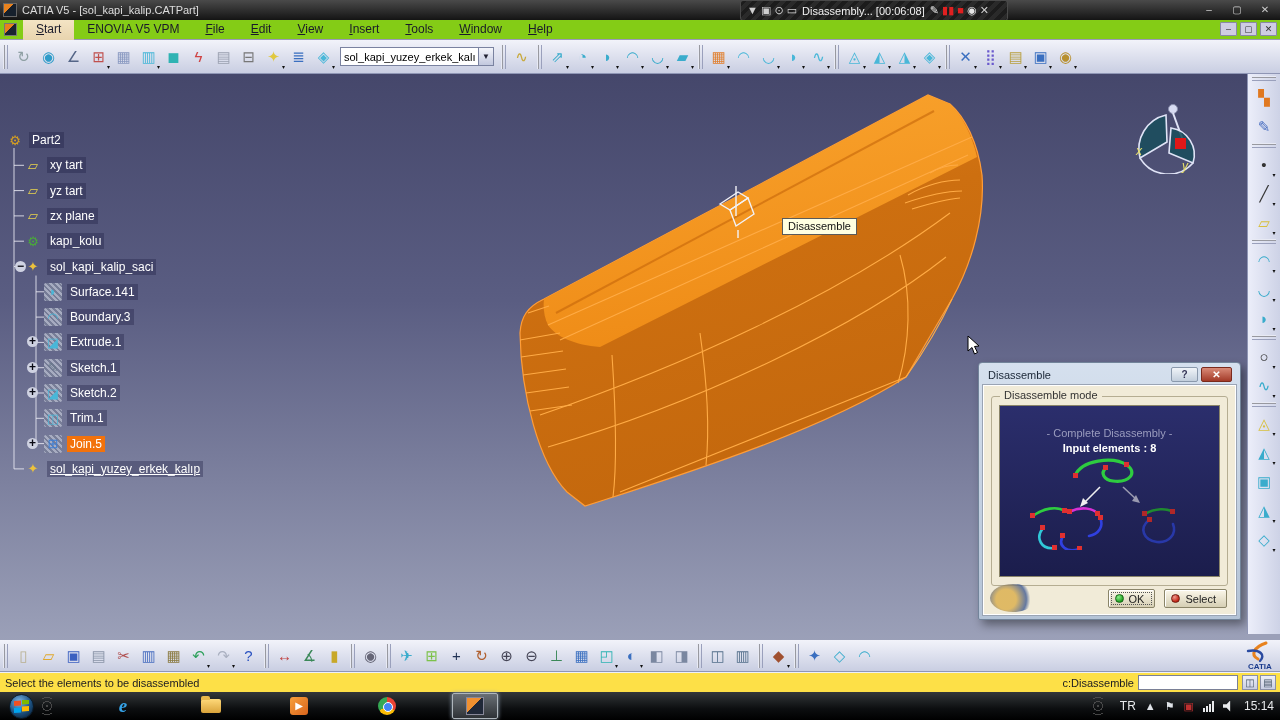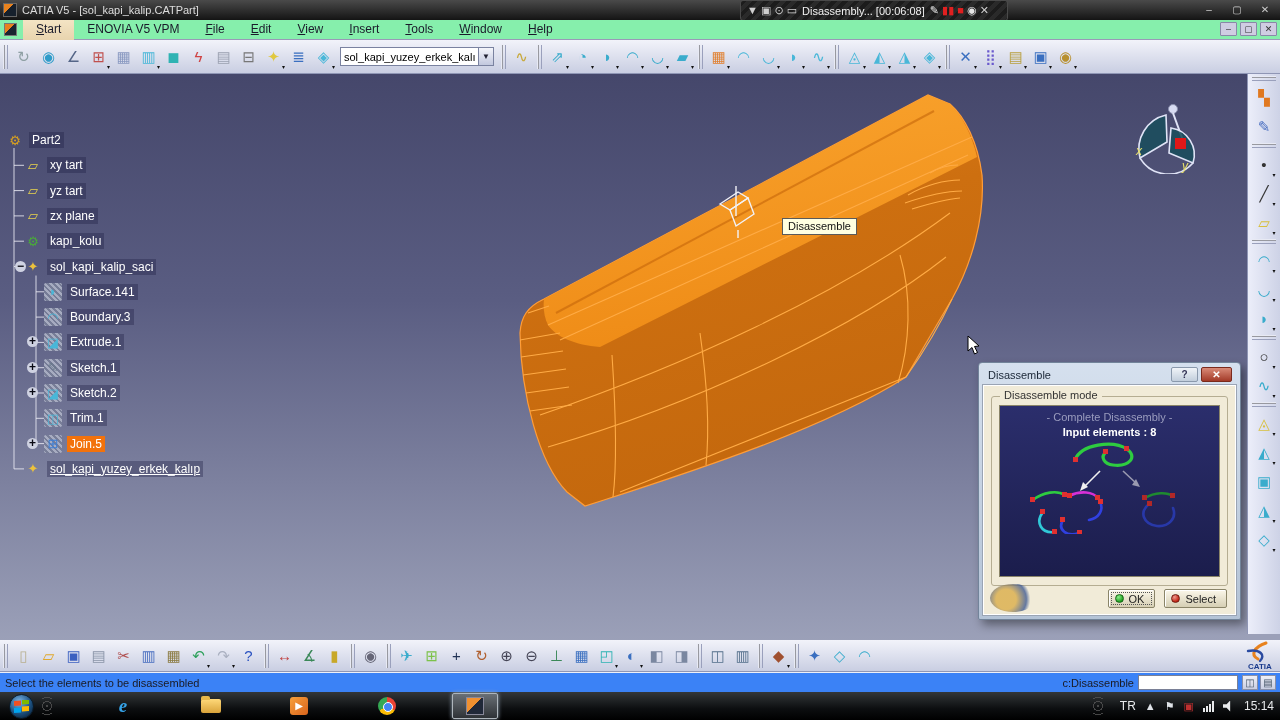--- a/index.html
+++ b/index.html
@@ -16,21 +16,21 @@
 
   
   #recorder { position:absolute; left:740px; top:0px; width:268px; height:21px;
     background:repeating-linear-gradient(135deg,#1c1c1c 0 4px,#2a2a2a 4px 8px);
     border:1px solid #4a4a4a; border-radius:3px; display:flex; align-items:center; gap:5px; padding:0 6px; }
   .recico { font-size:11px; color:#cfcfcf; }
   #rec-status { color:#f2f2f2; font-size:11px; white-space:nowrap; }
 
   
   #menubar { position:absolute; left:0; top:20px; width:1280px; height:20px;
-    background:#86efac; border-bottom:1px solid #9a98b8; display:flex; align-items:center; font-size:12px; color:#1a1a2a; }
+    background:#84cc16; border-bottom:1px solid #9a98b8; display:flex; align-items:center; font-size:12px; color:#1a1a2a; }
   #menu-doc-icon { width:13px; height:13px; margin:0 6px 0 4px;
     background:linear-gradient(135deg,#e8821e 0 45%,#1a2430 45% 100%); border:1px solid #777; }
   .menu-item { padding:0 13px; height:20px; line-height:19px; white-space:nowrap; }
   .menu-item.start { background:linear-gradient(180deg,#f4e4c4,#e8d4ae); }
   #mdi-controls { position:absolute; right:3px; top:2px; display:flex; gap:3px; }
   .mdibtn { width:17px; height:14px; background:#cfcde2; border:1px solid #8a88a8; color:#333;
     font-size:9px; text-align:center; line-height:13px; border-radius:1px; }
 
   
   .hbar { position:absolute; left:0; width:1280px; background:linear-gradient(180deg,#f2f3fa,#c9cee2);
@@ -90,38 +90,38 @@
   #dlg-btns { position:absolute; right:8px; top:4px; display:flex; gap:3px; }
   #dlg-help { width:27px; height:15px; background:linear-gradient(180deg,#f0f4f8,#c2cedc); border:1px solid #8a99ac;
     border-radius:2px; font-size:10px; text-align:center; line-height:14px; color:#335; font-weight:bold; }
   #dlg-close { width:31px; height:15px; background:linear-gradient(180deg,#d98a77,#a33a28); border:1px solid #7a2a1c;
     border-radius:2px; font-size:10px; text-align:center; line-height:14px; color:#fff; font-weight:bold; }
   #dlg-client { position:relative; height:230px; background:#f1ebd8; border:1px solid #fff; outline:1px solid #9aa4b4; padding:4px 7px; }
   #dlg-group { position:relative; height:190px; border:1px solid #b5ad92; border-radius:3px; margin-top:6px; }
   #dlg-group-label { position:absolute; left:8px; top:-8px; background:#f1ebd8; padding:0 4px; font-size:11px; color:#333; }
   #dlg-panel { position:absolute; left:7px; right:7px; top:8px; bottom:8px;
     background:linear-gradient(180deg,#2b2e6c,#1b1d4c); border:1px solid #8a8468; color:#fff; font-size:11px; }
-  #dlg-mode { text-align:center; margin-top:5px; color:#9a9cbe; }
+  #dlg-mode { text-align:center; margin-top:21px; color:#9a9cbe; }
   #dlg-input { text-align:center; margin-top:3px; color:#fff; font-weight:bold; }
   #dlg-stats { position:absolute; bottom:4px; left:0; width:100%; display:flex; }
   .stat { width:50%; text-align:center; line-height:13px; }
   .stat.dim { color:#6e7094; }
   #dlg-actions { position:absolute; right:8px; bottom:6px; display:flex; gap:9px; }
   .dlgbtn { height:19px; padding:0 10px 0 6px; display:flex; align-items:center; gap:5px; font-size:11px; color:#222;
     background:linear-gradient(180deg,#fbf7ea,#d6cfb4); border:1px solid #8a8468; border-radius:2px;
     box-shadow:inset 1px 1px 0 #fff; }
   .dlgbtn .dot { width:9px; height:9px; border-radius:50%; }
   .dot.green { background:radial-gradient(circle at 35% 30%,#8df08d,#1f9e1f 70%); border:1px solid #156515; }
   .dot.red { background:radial-gradient(circle at 35% 30%,#f09a8d,#c02313 70%); border:1px solid #701a10; }
   #ok-btn { outline:1px dotted #555; outline-offset:-4px; }
   #dlg-swirl { position:absolute; left:6px; bottom:2px; width:46px; height:28px; border-radius:50%;
     background:radial-gradient(circle at 35% 55%,#d9a93f 0 30%,#35528e 60%,transparent 72%); opacity:.75; }
 
   
-  #statusbar { position:absolute; left:0; top:672px; width:1280px; height:20px; background:#3b82f6;
+  #statusbar { position:absolute; left:0; top:672px; width:1280px; height:20px; background:#fde047;
     border-top:1px solid #eef0f8; font-size:11px; color:#1a1a22; display:flex; align-items:center; }
   #status-msg { margin-left:5px; }
   #cmd-zone { position:absolute; right:4px; display:flex; align-items:center; gap:4px; }
   #cmd-input { width:100px; height:15px; border:1px solid #7a8096; background:#fff; font-size:11px; }
   .sb-ico { width:16px; height:15px; background:linear-gradient(180deg,#eef0f8,#c9cee2); border:1px solid #8a90a8;
     font-size:10px; text-align:center; line-height:14px; color:#456; }
 
   
   #taskbar { position:absolute; left:0; top:692px; width:1280px; height:28px;
     background:linear-gradient(180deg,#33373a,#0c0e10 60%,#000); display:flex; align-items:center; }

